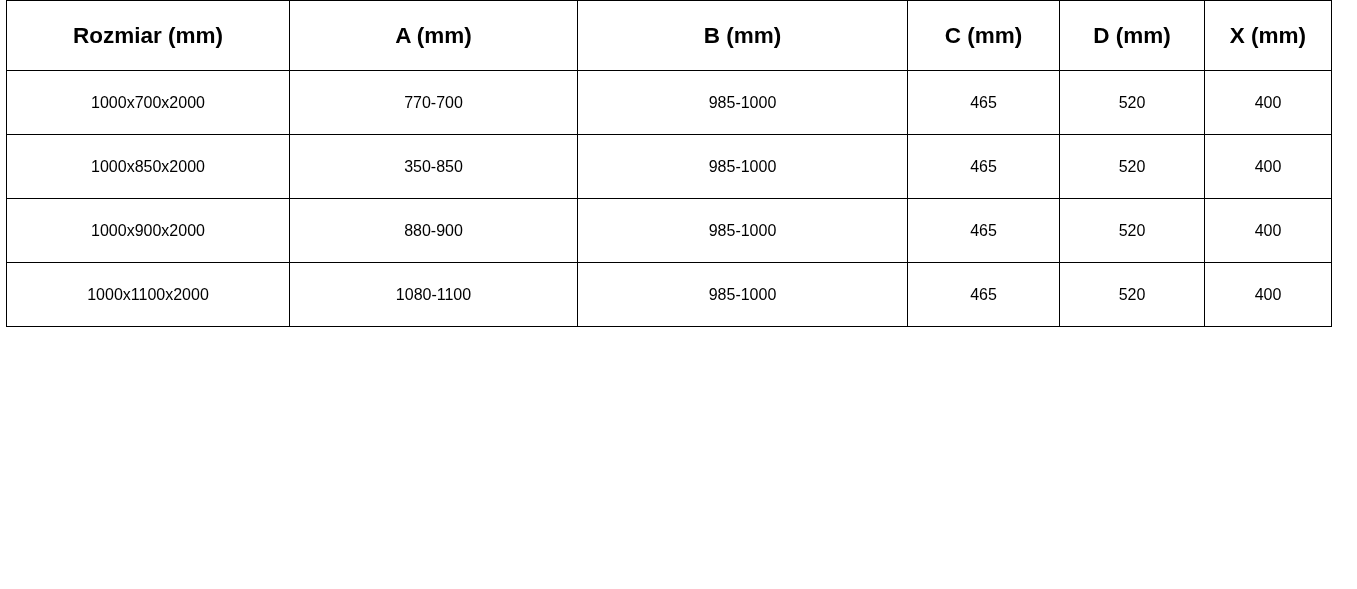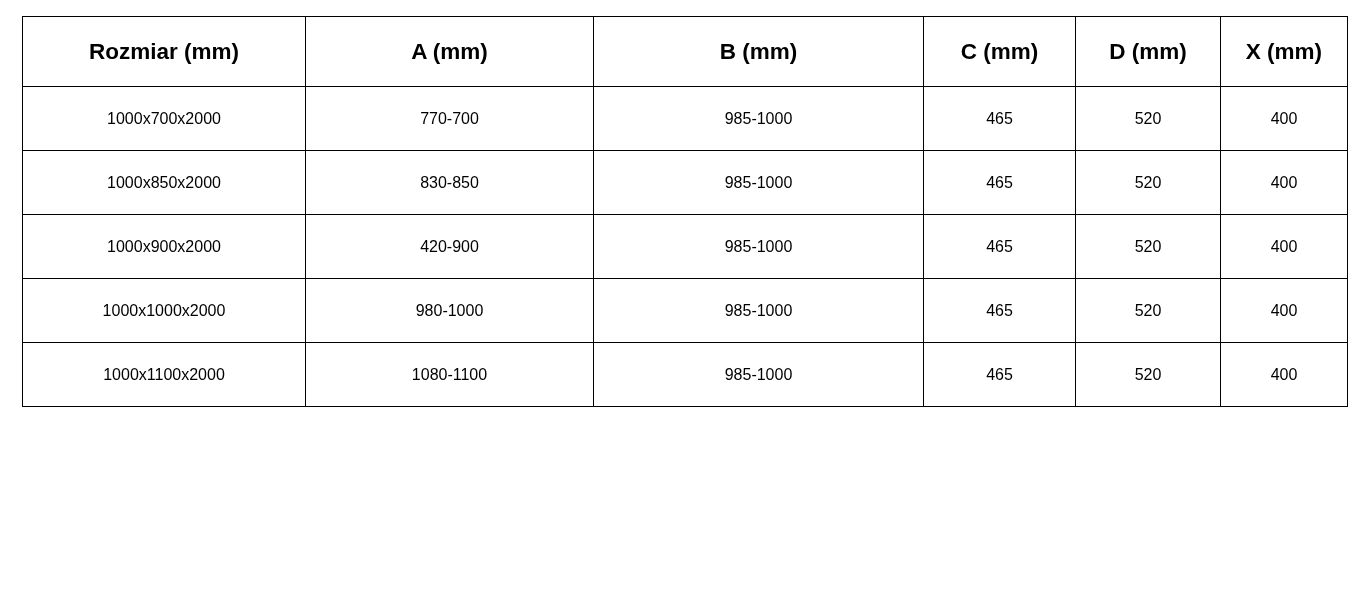--- a/index.html
+++ b/index.html
@@ -9,21 +9,21 @@
   }
   body {
     width: 1357px;
     height: 589px;
     font-family: "Liberation Sans", sans-serif;
     color: #000000;
   }
   .table-wrap {
     width: 1357px;
     box-sizing: border-box;
-    padding: 16px;
+    padding: 0;
   }
   table.size-table {
     border-collapse: collapse;
     width: 1325px;
     margin-left: 6px;
     table-layout: fixed;
   }
   table.size-table col.c0 { width: 283px; }
   table.size-table col.c1 { width: 288px; }
   table.size-table col.c2 { width: 330px; }
@@ -81,37 +81,29 @@
       <tr>
         <td>1000x700x2000</td>
         <td>770-700</td>
         <td>985-1000</td>
         <td>465</td>
         <td>520</td>
         <td>400</td>
       </tr>
       <tr>
         <td>1000x850x2000</td>
-        <td>830-850</td>
+        <td>350-850</td>
         <td>985-1000</td>
         <td>465</td>
         <td>520</td>
         <td>400</td>
       </tr>
       <tr>
         <td>1000x900x2000</td>
-        <td>420-900</td>
-        <td>985-1000</td>
-        <td>465</td>
-        <td>520</td>
-        <td>400</td>
-      </tr>
-      <tr>
-        <td>1000x1000x2000</td>
-        <td>980-1000</td>
+        <td>880-900</td>
         <td>985-1000</td>
         <td>465</td>
         <td>520</td>
         <td>400</td>
       </tr>
       <tr>
         <td>1000x1100x2000</td>
         <td>1080-1100</td>
         <td>985-1000</td>
         <td>465</td>

